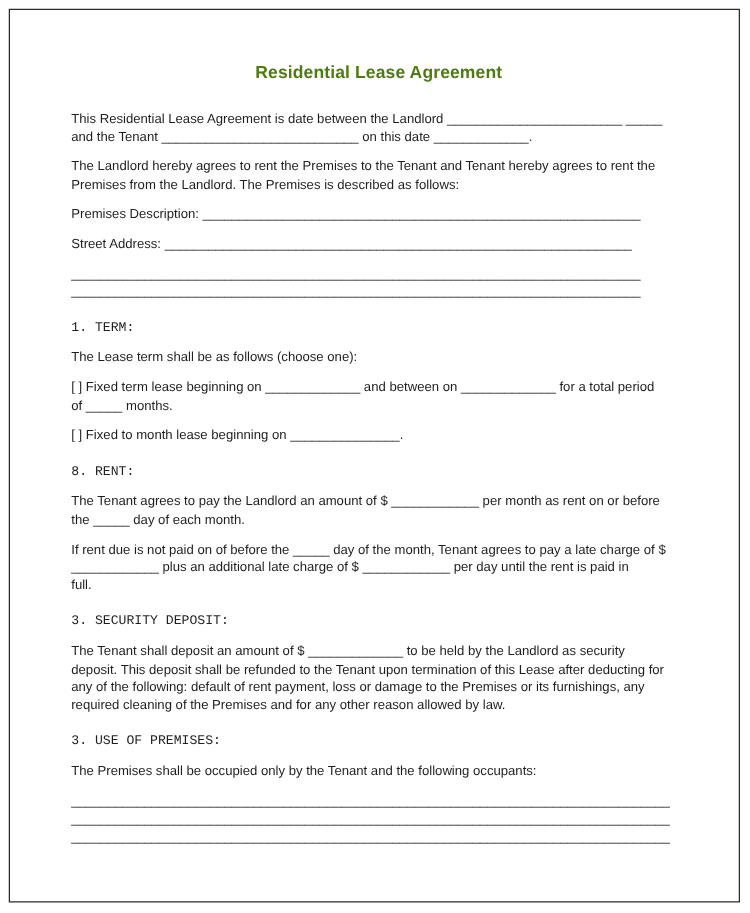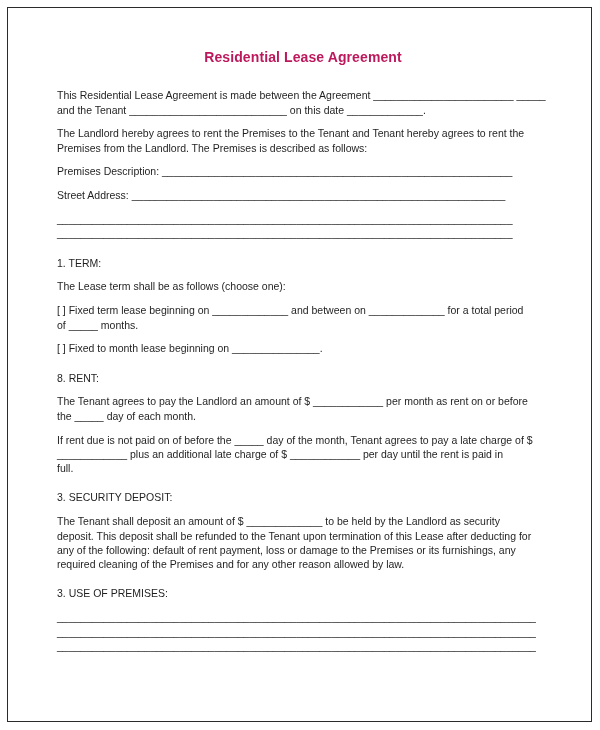--- a/index.html
+++ b/index.html
@@ -29,42 +29,43 @@
     left: 49px;
     top: 28px;
     width: 492px;
     color: #1f1f1f;
     font-size: 10.5px;
     line-height: 14.3px;
   }
   h1.doc-title {
     font-size: 14px;
     font-weight: bold;
-    color: #be185d;
+    color: #4d7c0f;
     text-align: center;
     margin: 14px 0 24px 0;
     letter-spacing: 0.1px;
   }
   .content p {
     margin: 0 0 9.5px 0;
     white-space: pre;
   }
   .content p.heading {
     margin-top: 15px;
+    font-family: Liberation Mono, monospace;
   }
 </style>
 </head>
 <body>
 
 <div class="page">
   <div class="content">
 
     <h1 class="doc-title">Residential Lease Agreement</h1>
 
-    <p>This Residential Lease Agreement is made between the Agreement ________________________ _____
+    <p>This Residential Lease Agreement is date between the Landlord ________________________ _____
 and the Tenant ___________________________ on this date _____________.</p>
 
     <p>The Landlord hereby agrees to rent the Premises to the Tenant and Tenant hereby agrees to rent the
 Premises from the Landlord. The Premises is described as follows:</p>
 
     <p>Premises Description: ____________________________________________________________</p>
 
     <p>Street Address: ________________________________________________________________</p>
 
     <p>______________________________________________________________________________
@@ -90,19 +91,20 @@
 
     <p class="heading">3. SECURITY DEPOSIT:</p>
 
     <p>The Tenant shall deposit an amount of $ _____________ to be held by the Landlord as security
 deposit. This deposit shall be refunded to the Tenant upon termination of this Lease after deducting for
 any of the following: default of rent payment, loss or damage to the Premises or its furnishings, any
 required cleaning of the Premises and for any other reason allowed by law.</p>
 
     <p class="heading">3. USE OF PREMISES:</p>
 
+    <p>The Premises shall be occupied only by the Tenant and the following occupants:</p>
 
     <p>__________________________________________________________________________________
 __________________________________________________________________________________
 __________________________________________________________________________________</p>
 
   </div>
 </div>
 
 </body></html>

